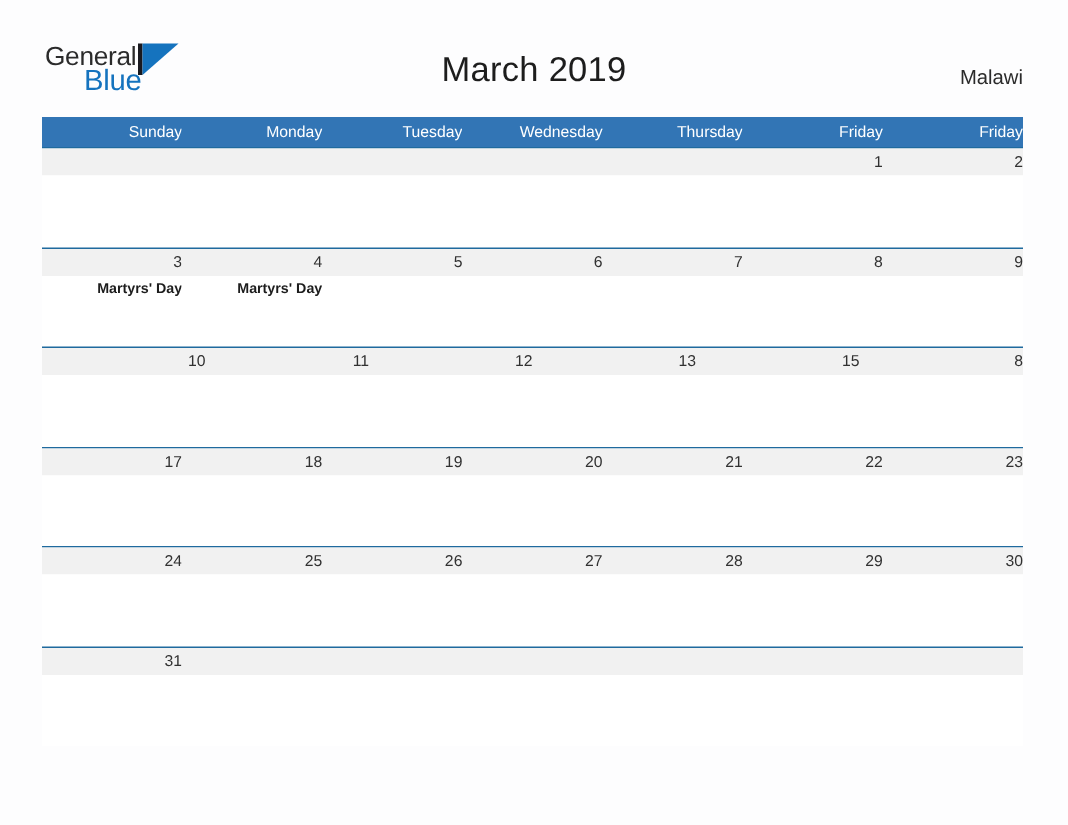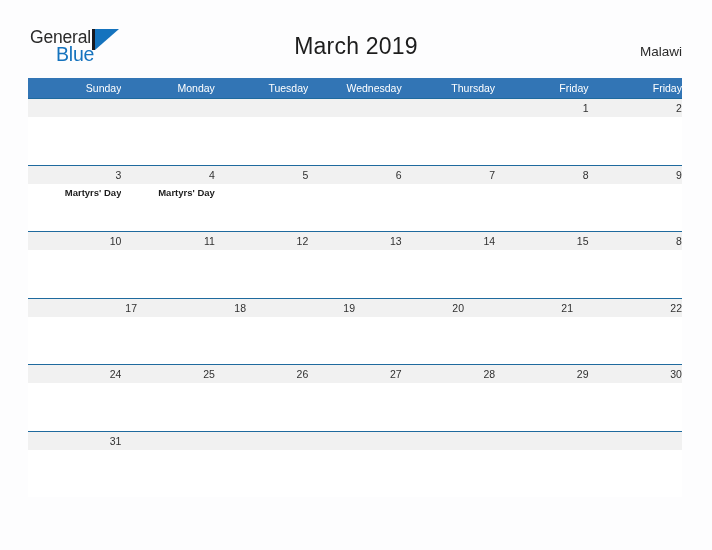--- a/index.html
+++ b/index.html
@@ -262,21 +262,20 @@
             <div class="body-cell"></div>
             <div class="body-cell"></div>
           </div>
         </div>
         <div class="week-row">
           <div class="day-band">
             <div class="band-cell">10</div>
             <div class="band-cell">11</div>
             <div class="band-cell">12</div>
             <div class="band-cell">13</div>
-            <div class="band-cell">14</div>
             <div class="band-cell">15</div>
             <div class="band-cell">8</div>
           </div>
           <div class="day-body">
             <div class="body-cell"></div>
             <div class="body-cell"></div>
             <div class="body-cell"></div>
             <div class="body-cell"></div>
             <div class="body-cell"></div>
             <div class="body-cell"></div>
@@ -284,20 +283,21 @@
           </div>
         </div>
         <div class="week-row">
           <div class="day-band">
             <div class="band-cell">17</div>
             <div class="band-cell">18</div>
             <div class="band-cell">19</div>
             <div class="band-cell">20</div>
             <div class="band-cell">21</div>
             <div class="band-cell">22</div>
+            <div class="band-cell">23</div>
           </div>
           <div class="day-body">
             <div class="body-cell"></div>
             <div class="body-cell"></div>
             <div class="body-cell"></div>
             <div class="body-cell"></div>
             <div class="body-cell"></div>
             <div class="body-cell"></div>
             <div class="body-cell"></div>
           </div>

